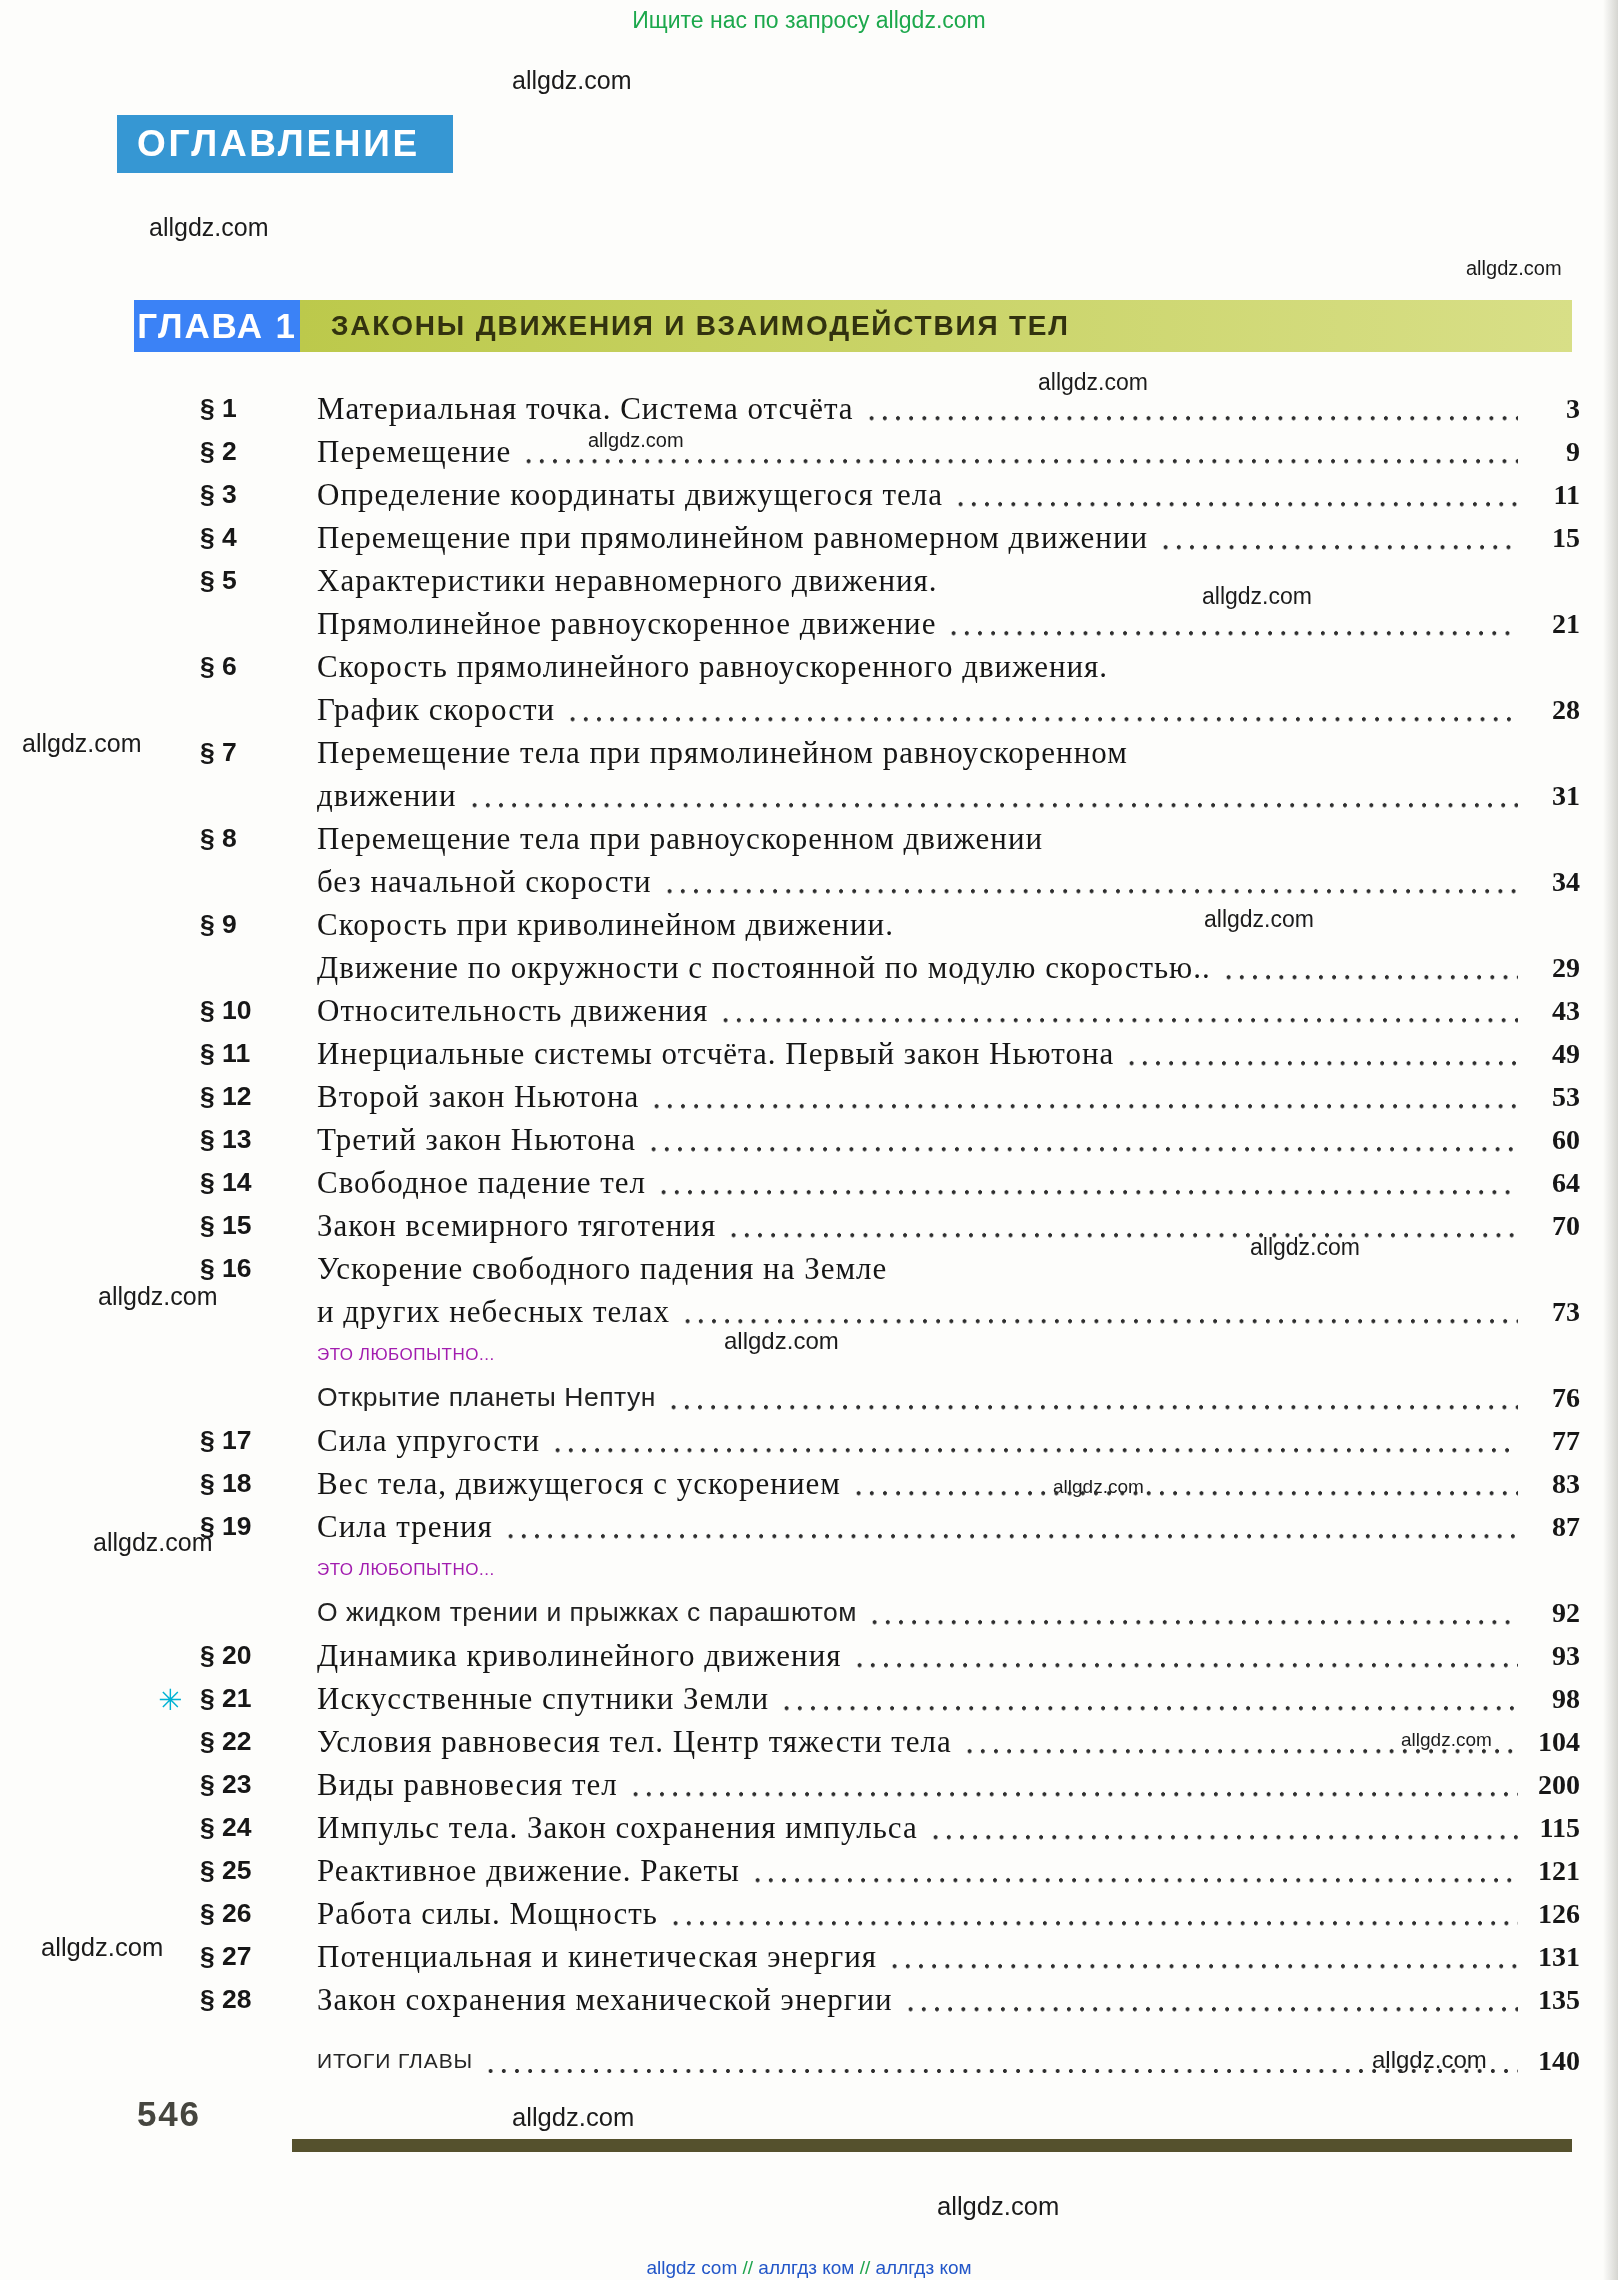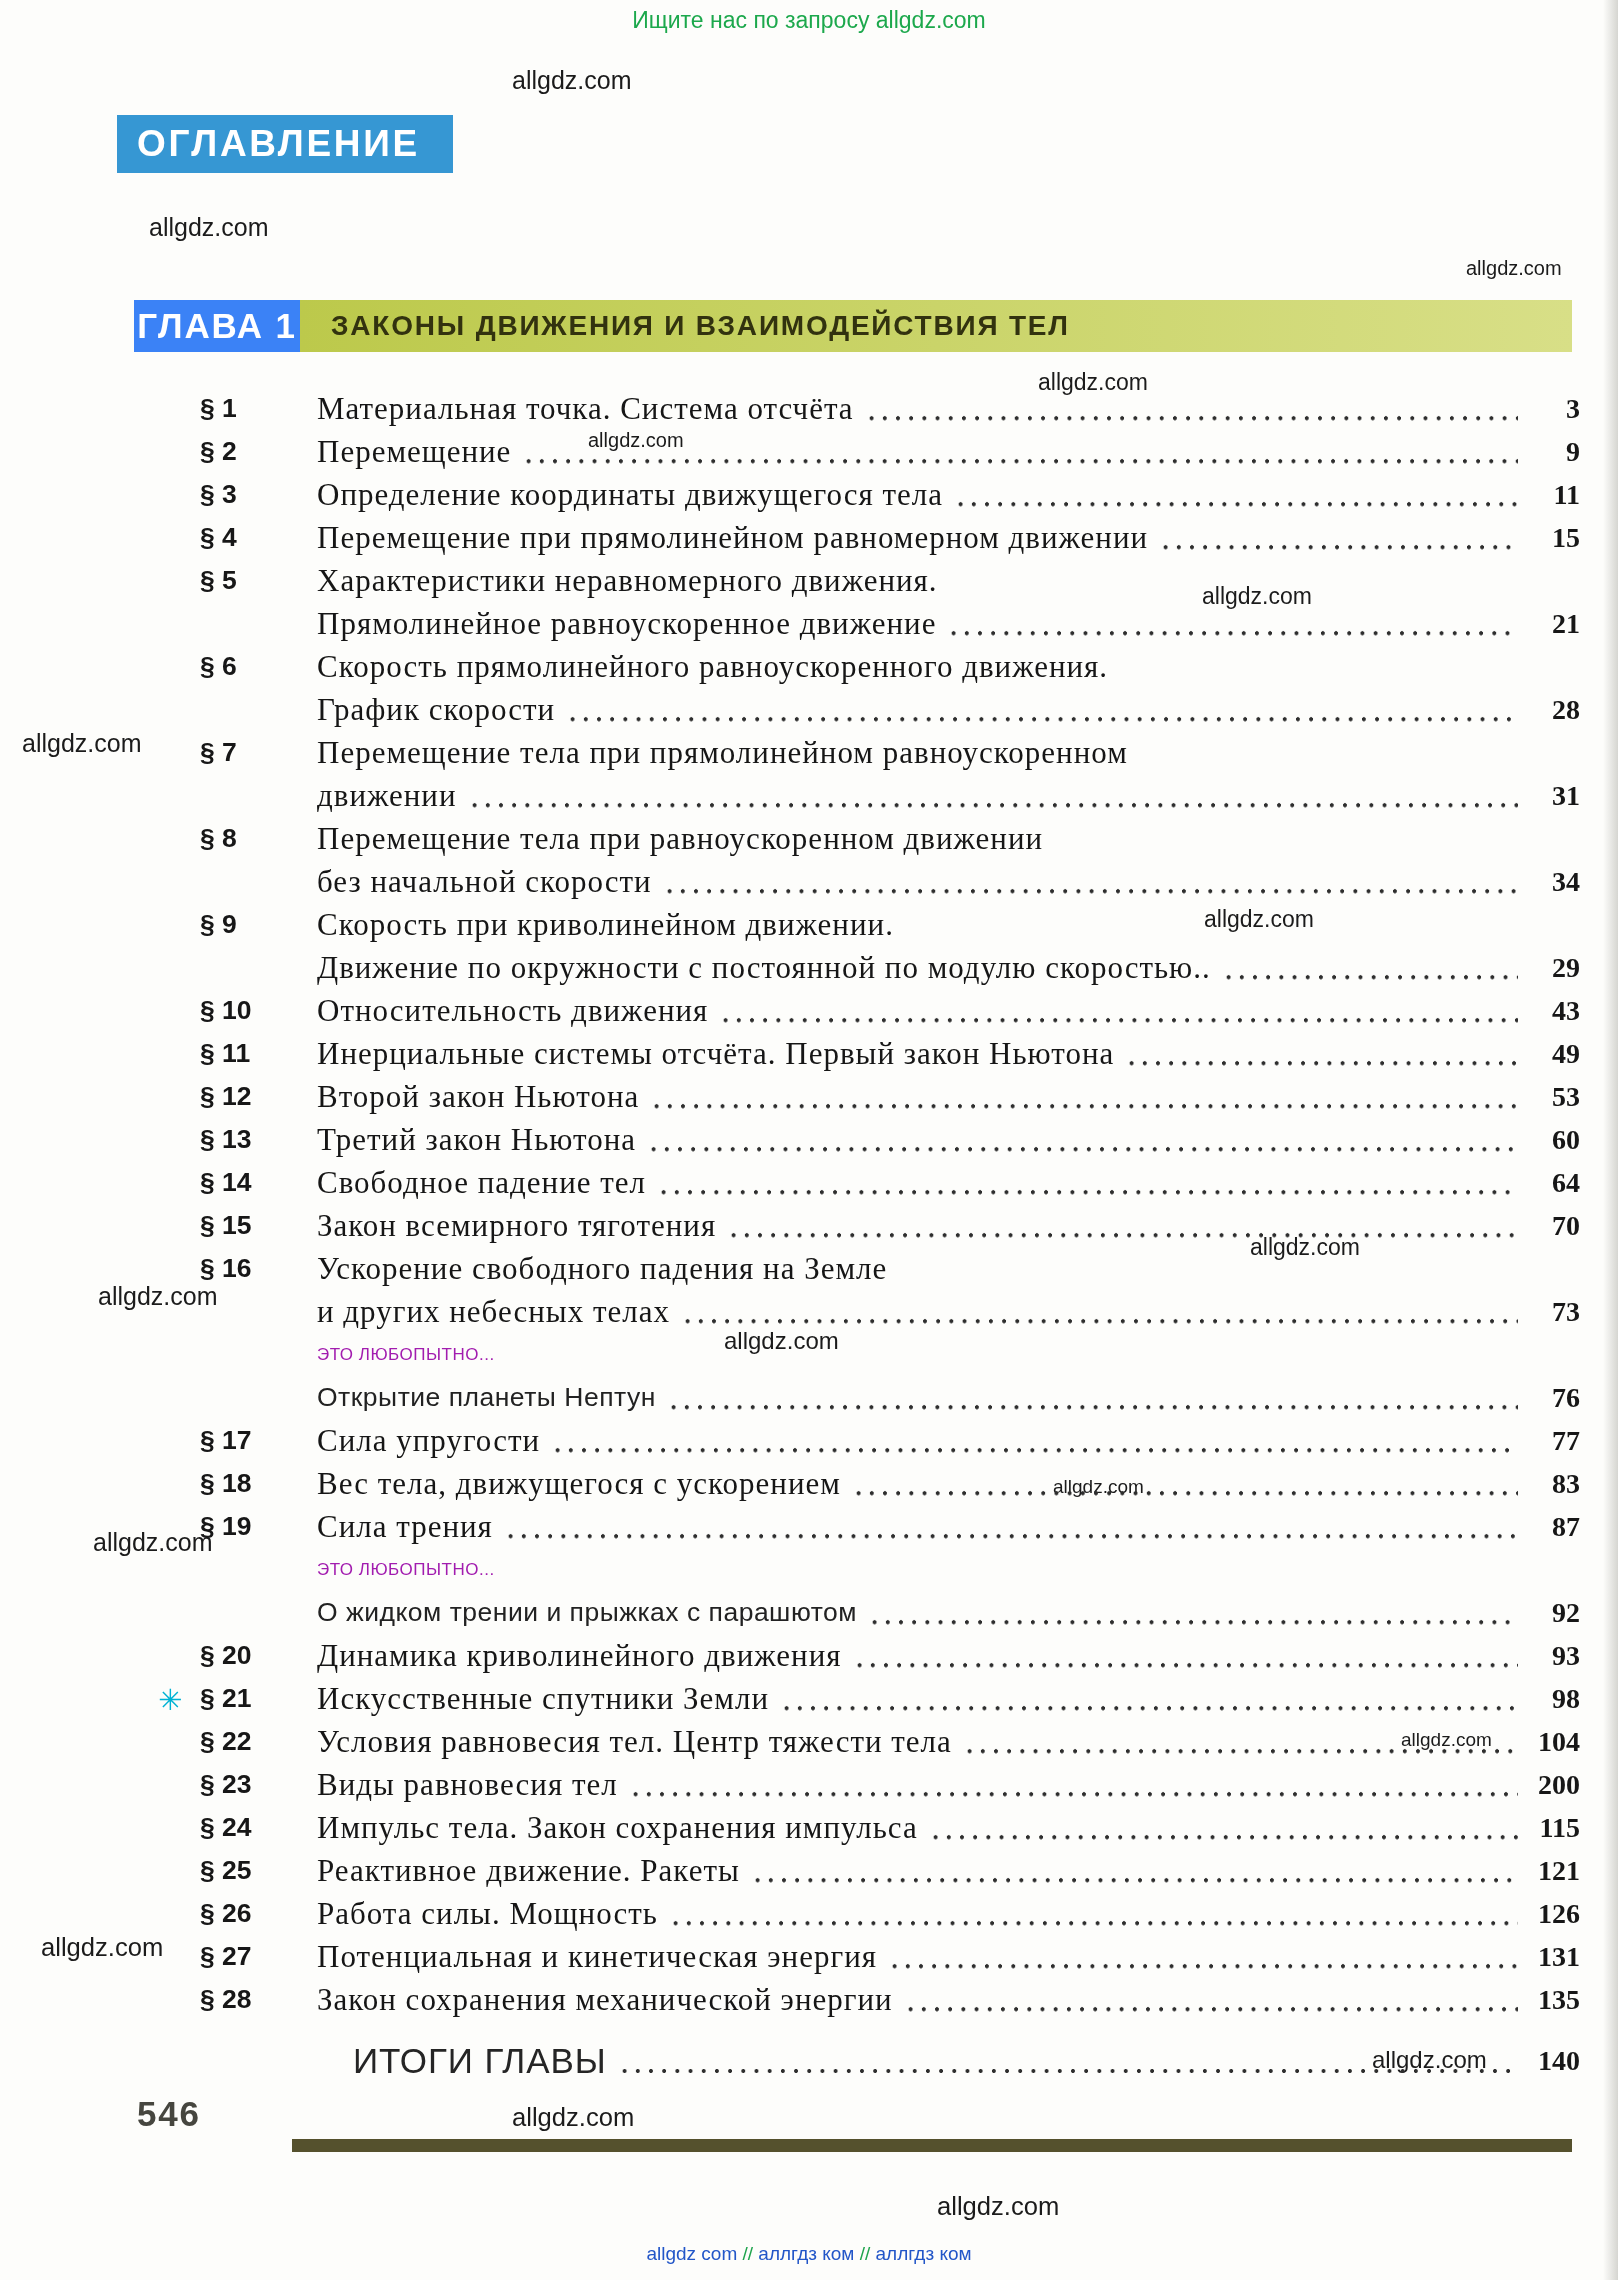--- a/index.html
+++ b/index.html
@@ -72,34 +72,34 @@
   .pgnum {
     font-family:"Liberation Serif", serif; font-weight:bold; font-size:28px;
     color:#171717; min-width:53px; text-align:right;
   }
   .heading .txt, .subitem .txt, .summary .txt {
     font-family:"Liberation Sans", sans-serif; letter-spacing:0.5px;
   }
   .heading .txt { font-size:17px; color:#a21caf; }
   .subitem .txt { font-size:26.5px; color:#222222; }
   .summary { margin-top:18.3px; }
-  .summary .txt { font-size:35px; color:#252525; letter-spacing:0.9px;margin-left:36px; }
+  .summary .txt { font-size:21px; color:#252525; letter-spacing:0.9px; }
 
   .folio {
     position:absolute; left:137px; top:2094px;
     font-family:"Liberation Sans", sans-serif; font-weight:bold; font-size:35px;
     color:#46463f; letter-spacing:1.8px;
   }
   .folio-bar {
     position:absolute; left:292px; top:2139px; width:1280px; height:12.8px;
     background:#55512d;
   }
 
   .footer-promo {
-    position:absolute; bottom:16px; left:0; width:100%; text-align:center;
+    position:absolute; bottom:2px; left:0; width:100%; text-align:center;
     font-family:"Liberation Sans", sans-serif; font-size:19px;
   }
 </style>
 </head>
 <body>
 
 <div class="page">
   <div class="top-promo">Ищите нас по запросу allgdz.com</div>
 
   <div class="wm-layer" id="watermarks">

